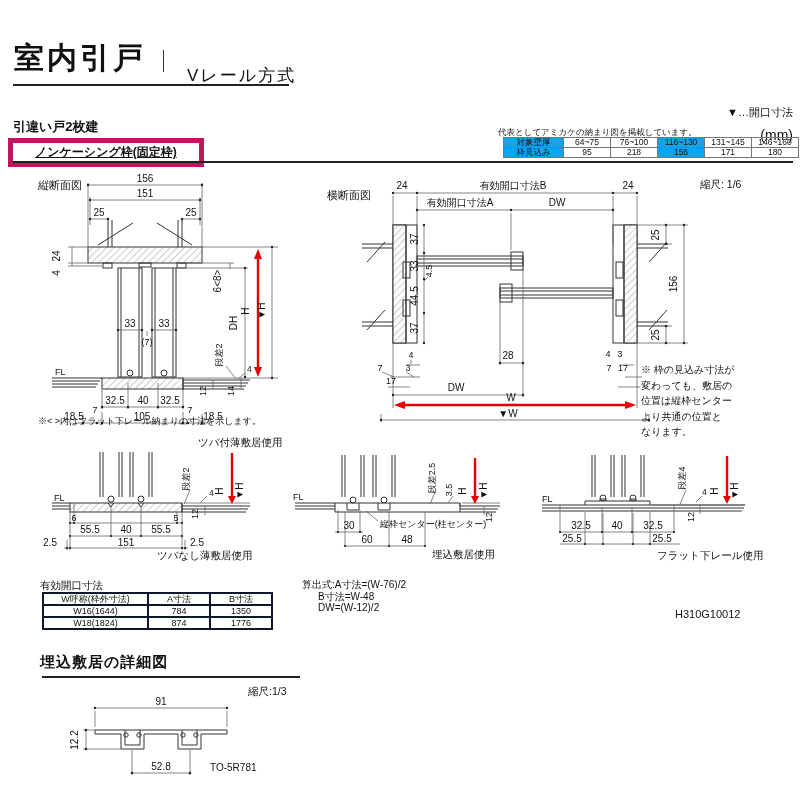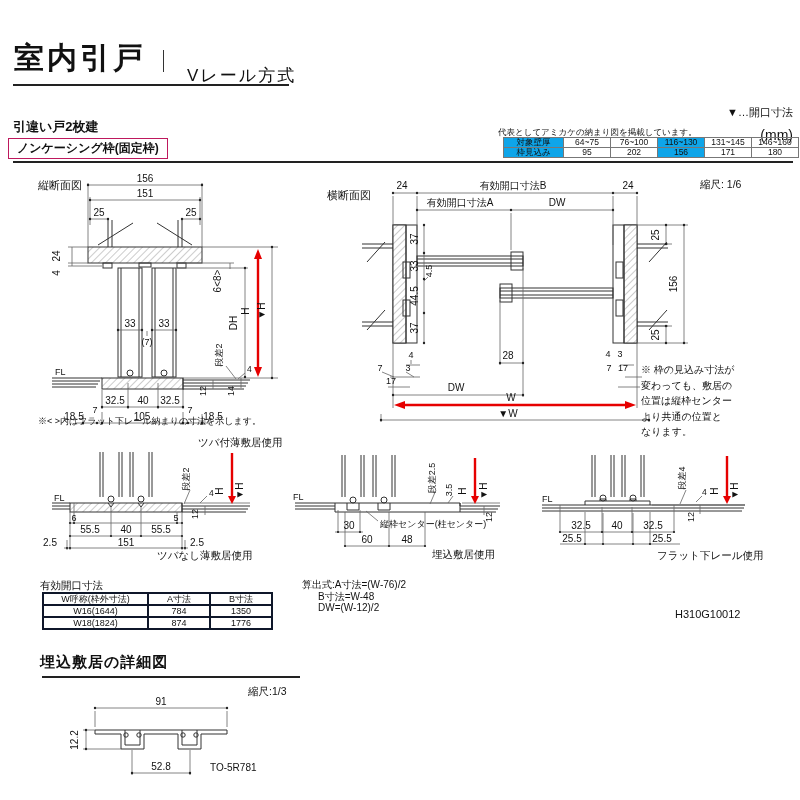--- a/index.html
+++ b/index.html
@@ -4,21 +4,21 @@
 <style>
   html,body{margin:0;padding:0;background:#fff;}
   body{width:800px;height:800px;position:relative;font-family:"Liberation Sans",sans-serif;color:#111;}
   .abs{position:absolute;}
   .pagetitle{left:14px;top:38px;font-size:30px;font-weight:bold;letter-spacing:3px;}
   .hdiv{left:163px;top:50px;width:1px;height:22px;background:#333;}
   .method{left:187px;top:64px;font-size:17px;letter-spacing:2px;}
   .hline{left:13px;top:84px;width:276px;height:2px;background:#222;}
   .legend{right:7px;top:105px;font-size:11px;}
   .dtype{left:13px;top:118px;font-size:13px;font-weight:bold;}
-  .fbox{left:8px;top:138px;font-size:12px;font-weight:bold;border:1px solid #be185d;padding:1px 8px;}
+  .fbox{left:8px;top:138px;font-size:12px;font-weight:bold;border:5px solid #be185d;padding:1px 22px;text-decoration:underline;}
   .repnote{left:498px;top:127px;font-size:8.5px;}
   .unit{right:7px;top:127px;font-size:14px;}
   table{border-collapse:collapse;}
   .walltable{left:503px;top:137px;font-size:8.5px;}
   .walltable td,.walltable th{border:1px solid #777;padding:0 2px;height:9px;text-align:center;font-weight:normal;line-height:9px;}
   .walltable .c0{width:55px;}
   .walltable td{width: 42px;}
   .shade{background:#0ea5e9;}
   .rule{left:13px;top:161px;width:780px;height:2px;background:#222;}
   .sectitle{font-size:11px;}
@@ -61,21 +61,21 @@
     <th class="c0 shade">対象壁厚</th>
     <td>64~75</td>
     <td>76~100</td>
     <td class="shade">116~130</td>
     <td>131~145</td>
     <td>146~160</td>
   </tr>
   <tr>
     <th class="c0 shade">枠見込み</th>
     <td>95</td>
-    <td>202</td>
+    <td>218</td>
     <td class="shade">156</td>
     <td>171</td>
     <td>180</td>
   </tr>
 </tbody>
   </table>
 
 <div class="abs rule"></div>
 
 <svg class="abs" style="left:0;top:0" width="800" height="800" viewBox="0 0 800 800">

